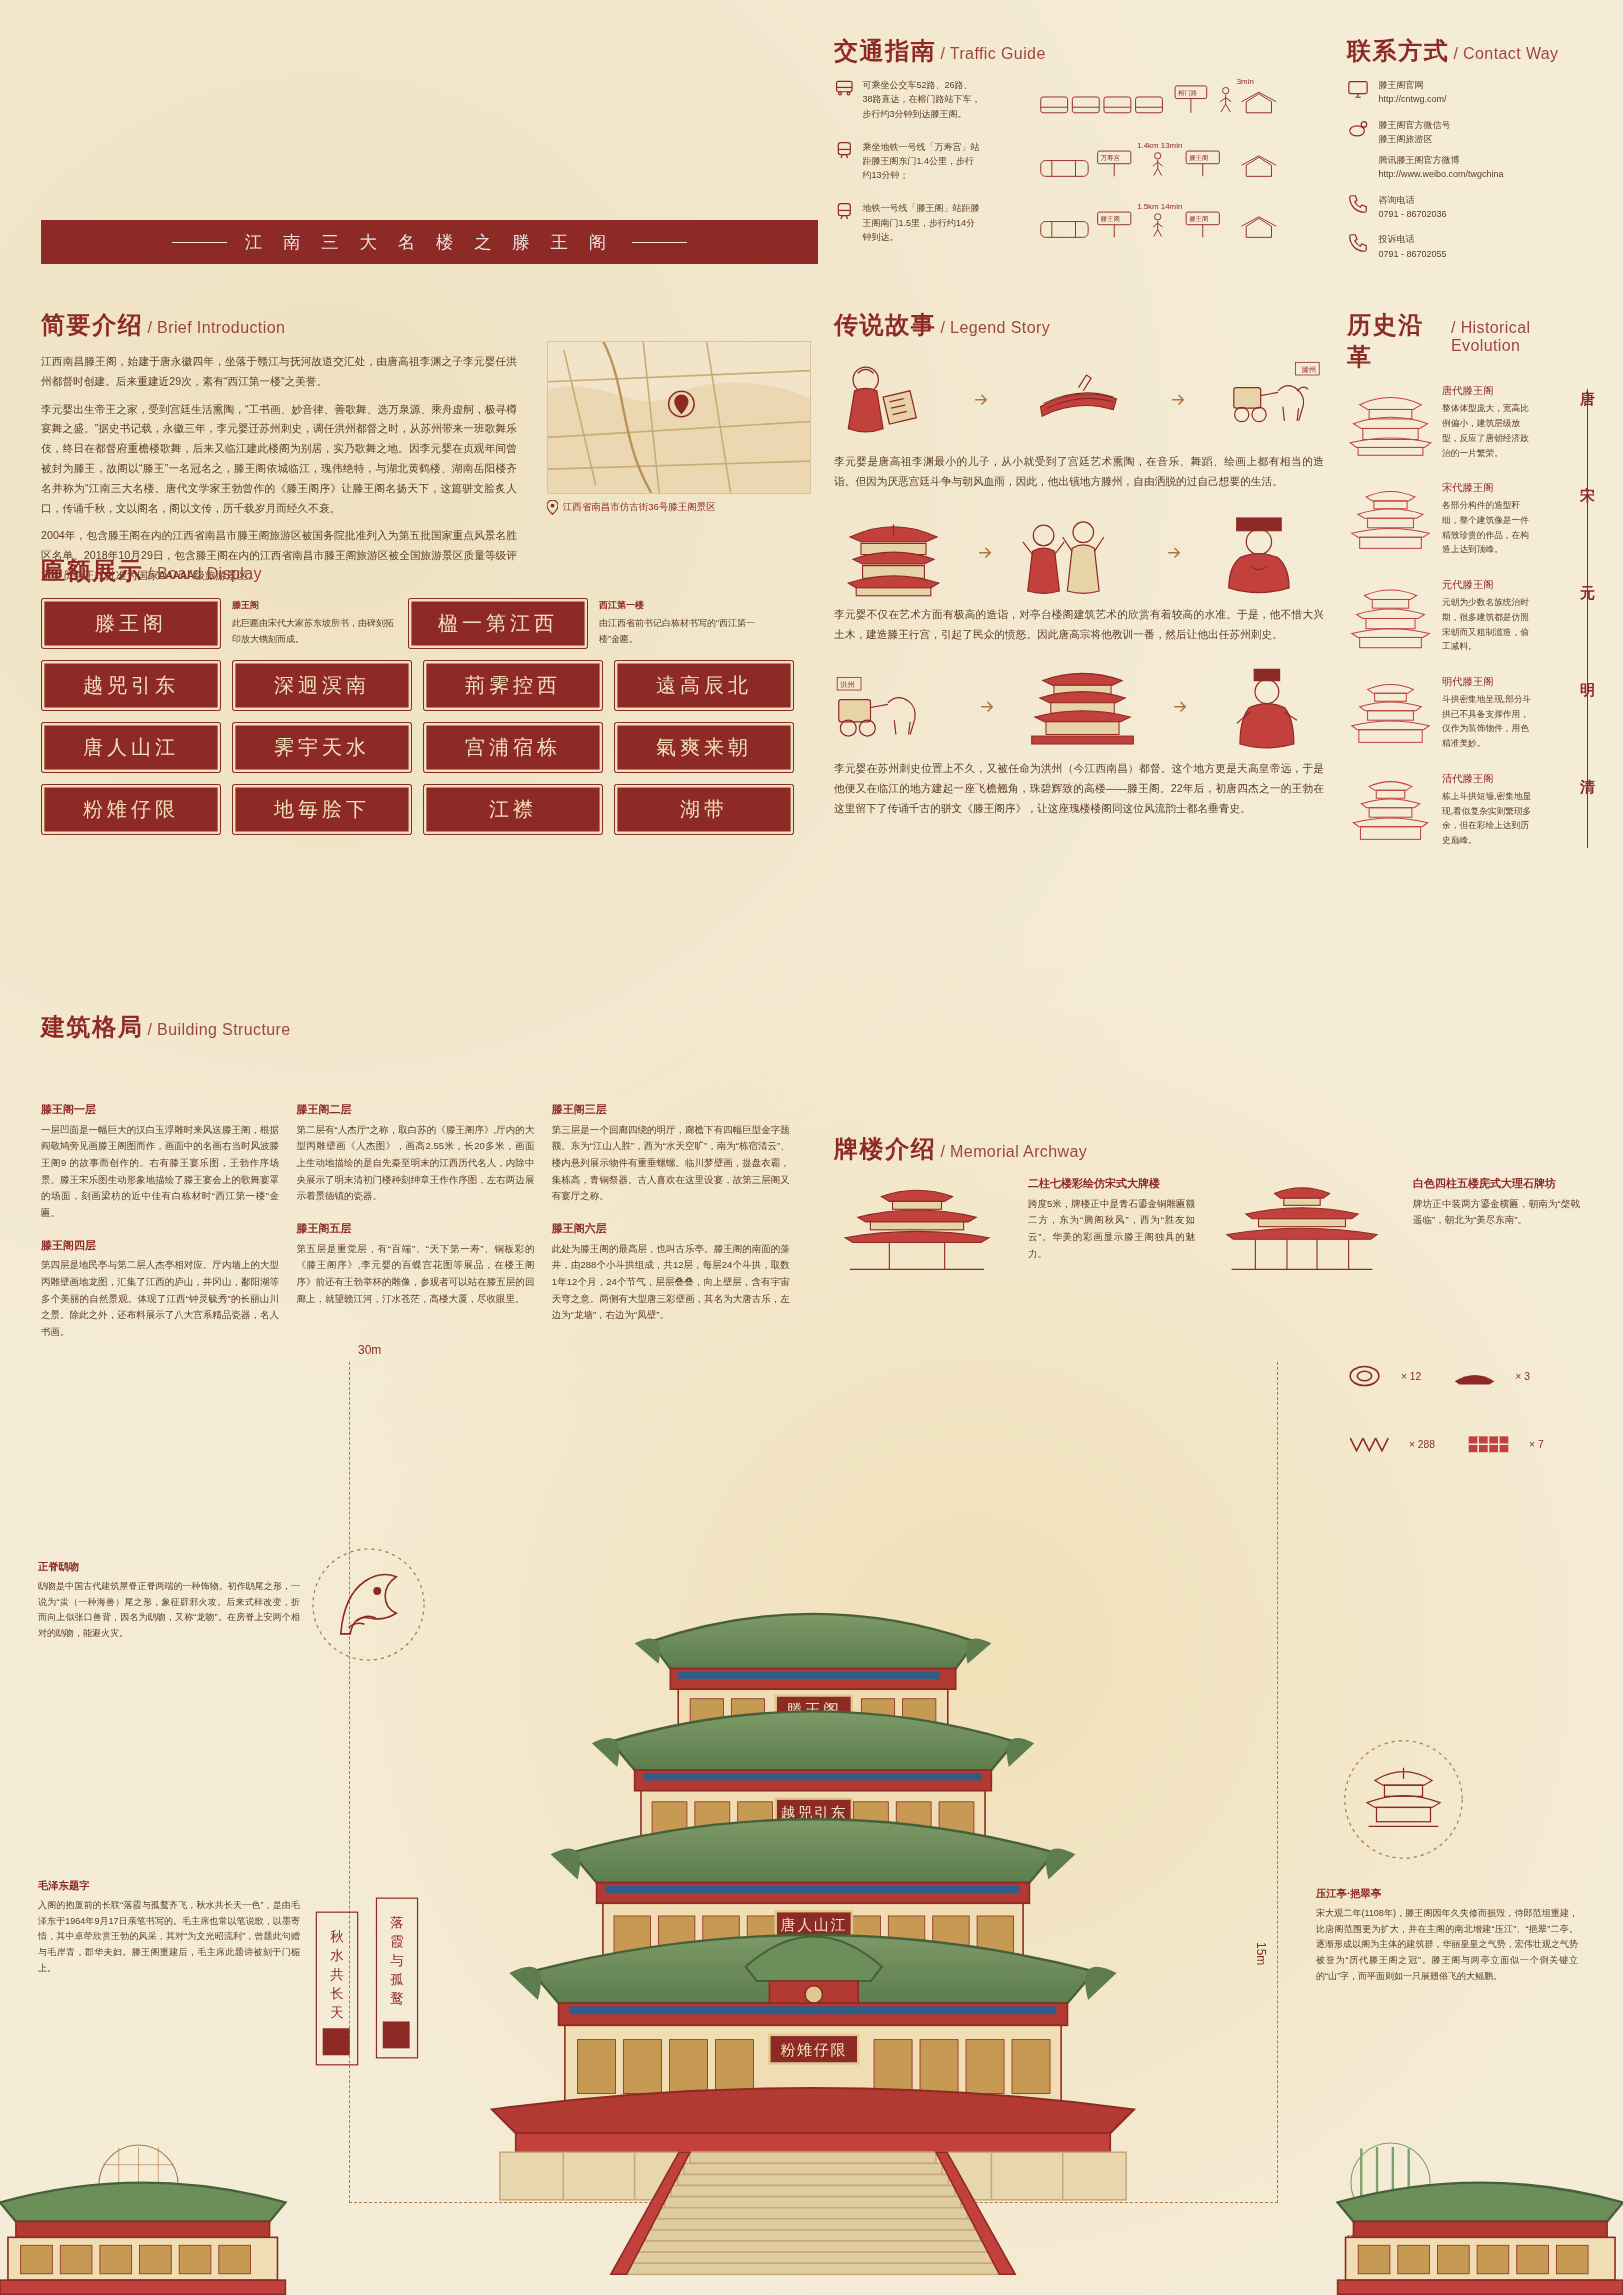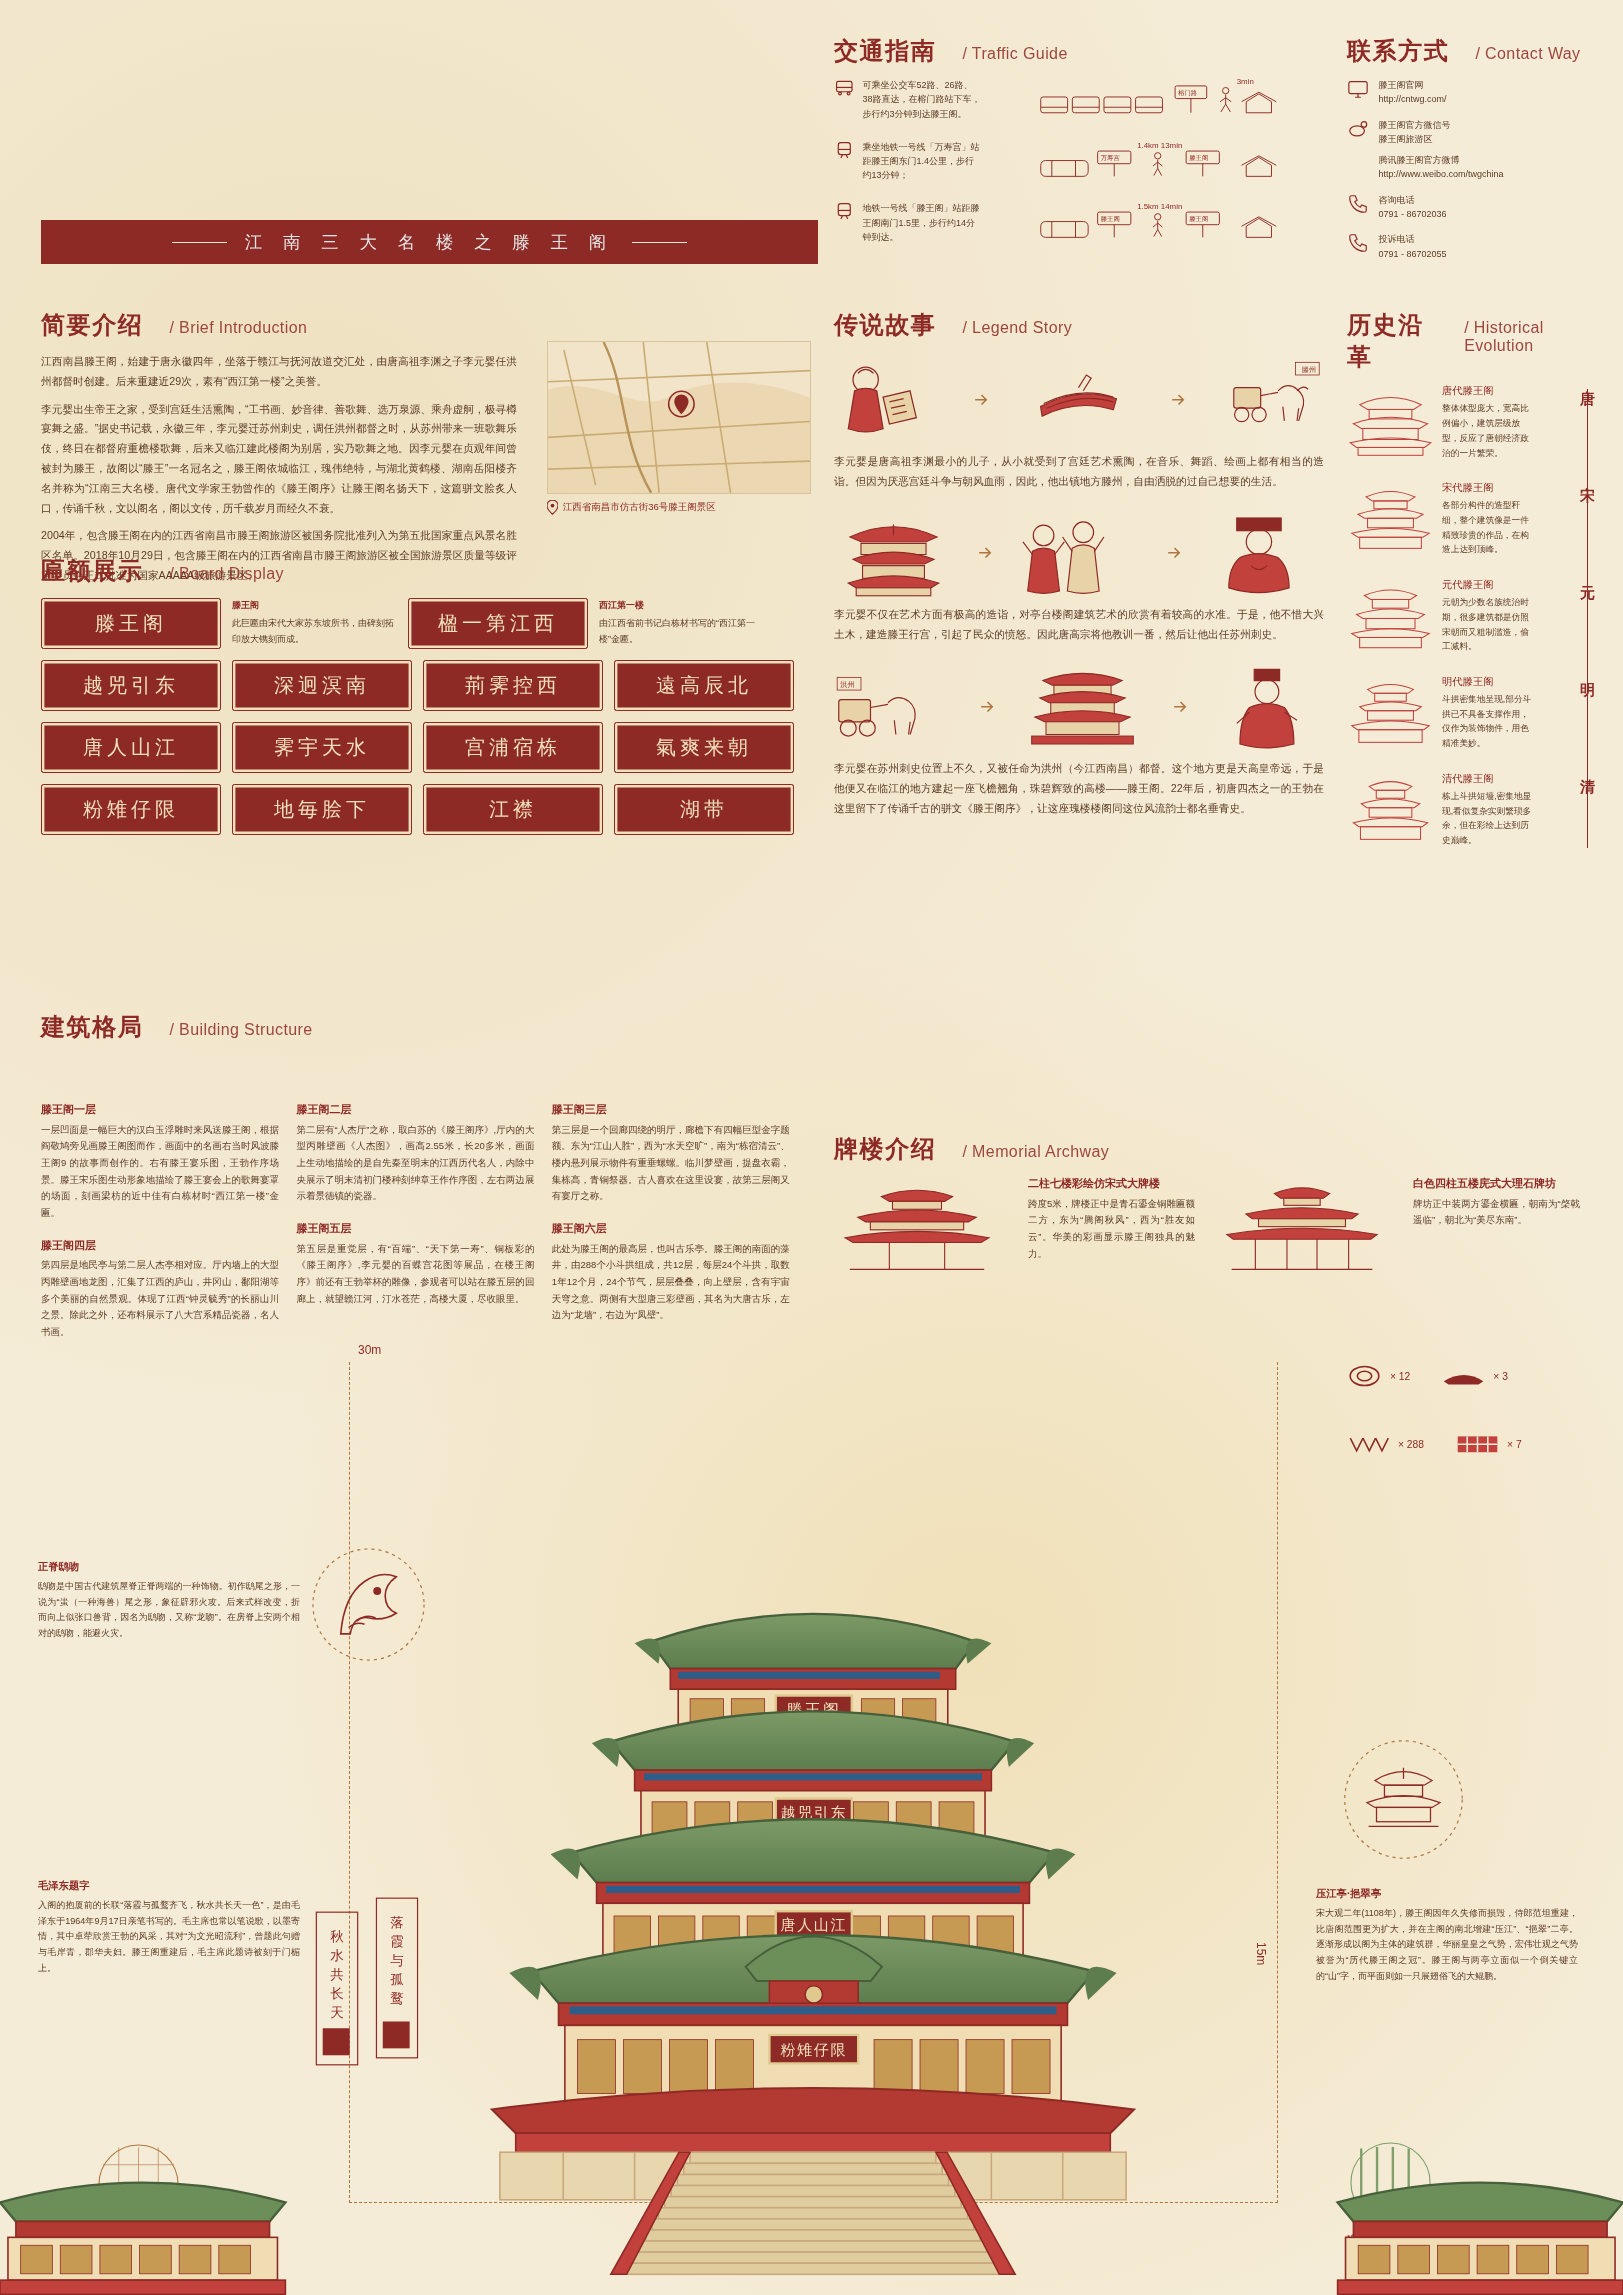--- a/index.html
+++ b/index.html
@@ -12,21 +12,21 @@
     overflow:hidden;
   }
   .page{
     position:relative;width:1623px;height:2295px;
     background:
       radial-gradient(circle at 60% 72%, rgba(226,190,92,.25) 0%, rgba(226,190,92,0) 38%),
       radial-gradient(circle at 20% 20%, rgba(232,214,170,.5) 0%, rgba(232,214,170,0) 45%),
       #f5ecd7;
   }
   
-  .sec-title{display:flex;align-items:baseline;gap:26px;margin-bottom:11px;}
+  .sec-title{display:flex;align-items:baseline;gap:4px;margin-bottom:11px;}
   .sec-title .cn{font-size:24px;font-weight:bold;color:#8e2a25;letter-spacing:1.6px;}
   .sec-title .en{font-size:16px;color:#8e2a25;opacity:.85;letter-spacing:0.4px;}
   .sec-title .en:before{content:"/ ";}
   .body-text{font-size:10.7px;line-height:1.85;color:#5b3a25;text-align:justify;}
   .sub-h{font-size:11px;font-weight:bold;color:#8e2a25;margin-bottom:4.8px;}
   .tiny{font-size:9.5px;line-height:1.75;color:#5b3a25;text-align:justify;}
 
   
   .header{
     position:absolute;left:41px;top:32px;width:777px;height:238px;
@@ -124,21 +124,21 @@
   .bottom{position:absolute;left:0;top:1340px;width:1623px;height:956px;}
   .scale-box{position:absolute;left:349px;top:22px;width:927px;height:840px;border:1.6px dashed #b0763f;border-top:none;}
   .lbl-30{position:absolute;left:358px;top:3.2px;font-size:12px;color:#8e2a25;}
   .lbl-15{position:absolute;left:1268px;top:602px;font-size:12px;color:#8e2a25;transform:rotate(90deg);transform-origin:left top;}
 
   .callout{position:absolute;width:262px;}
   .callout .ch{font-size:10.3px;font-weight:bold;color:#8e2a25;margin-bottom:4.8px;}
   .callout .cb{font-size:9px;line-height:1.75;color:#5b3a25;text-align:justify;}
 
   .legend-key{position:absolute;left:1347px;top:24px;width:254px;}
-  .kv{display:flex;align-items:center;gap:8px;margin-bottom:14.3px;}
+  .kv{display:flex;align-items:center;gap:19px;margin-bottom:14.3px;}
   .kv .ct{font-size:10.3px;color:#8e2a25;}
 
   .matcap{position:absolute;font-size:9.5px;color:#8e2a25;}
 
   
   .pav{position:absolute;left:373px;top:246px;width:880px;height:698px;}
 </style>
 </head>
 <body>
 

